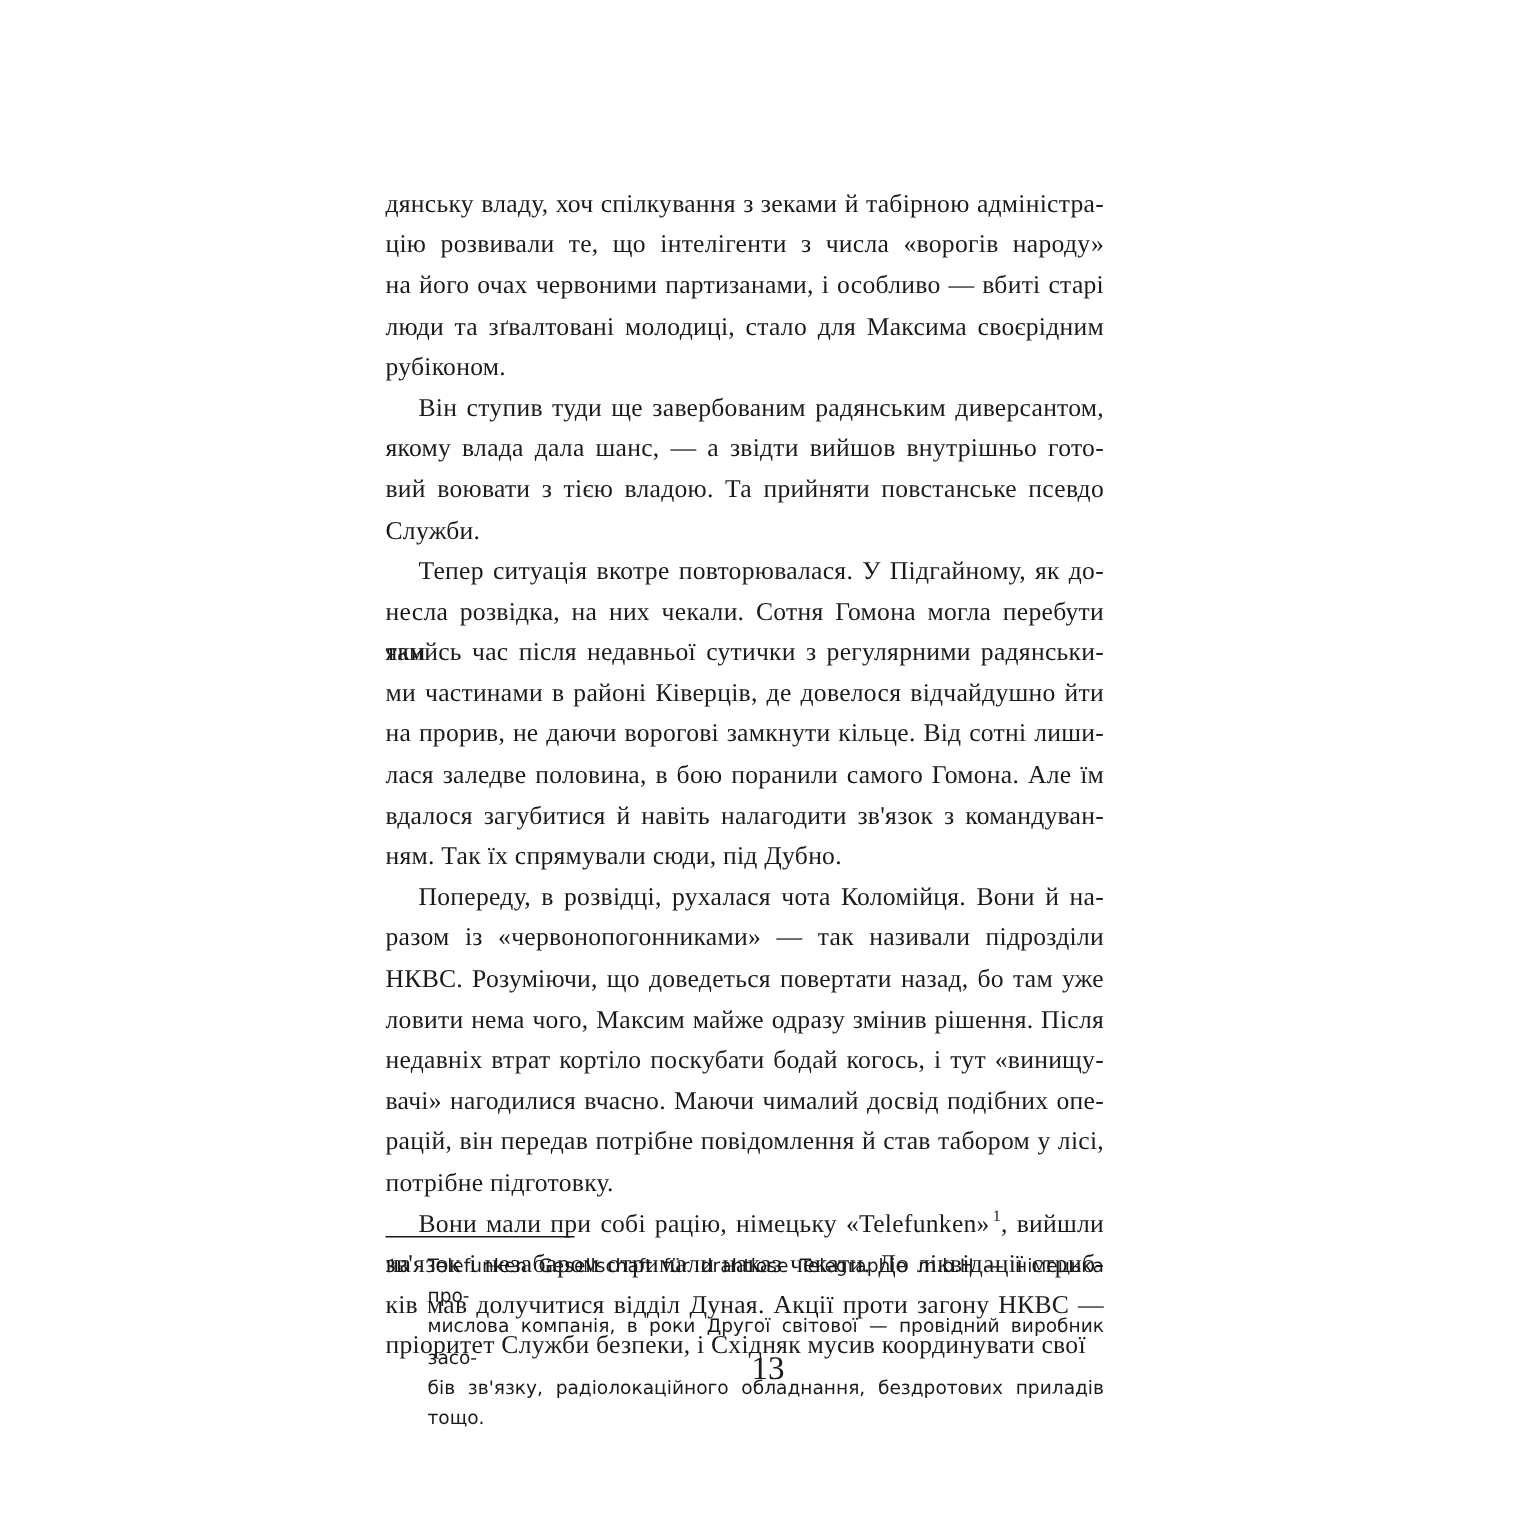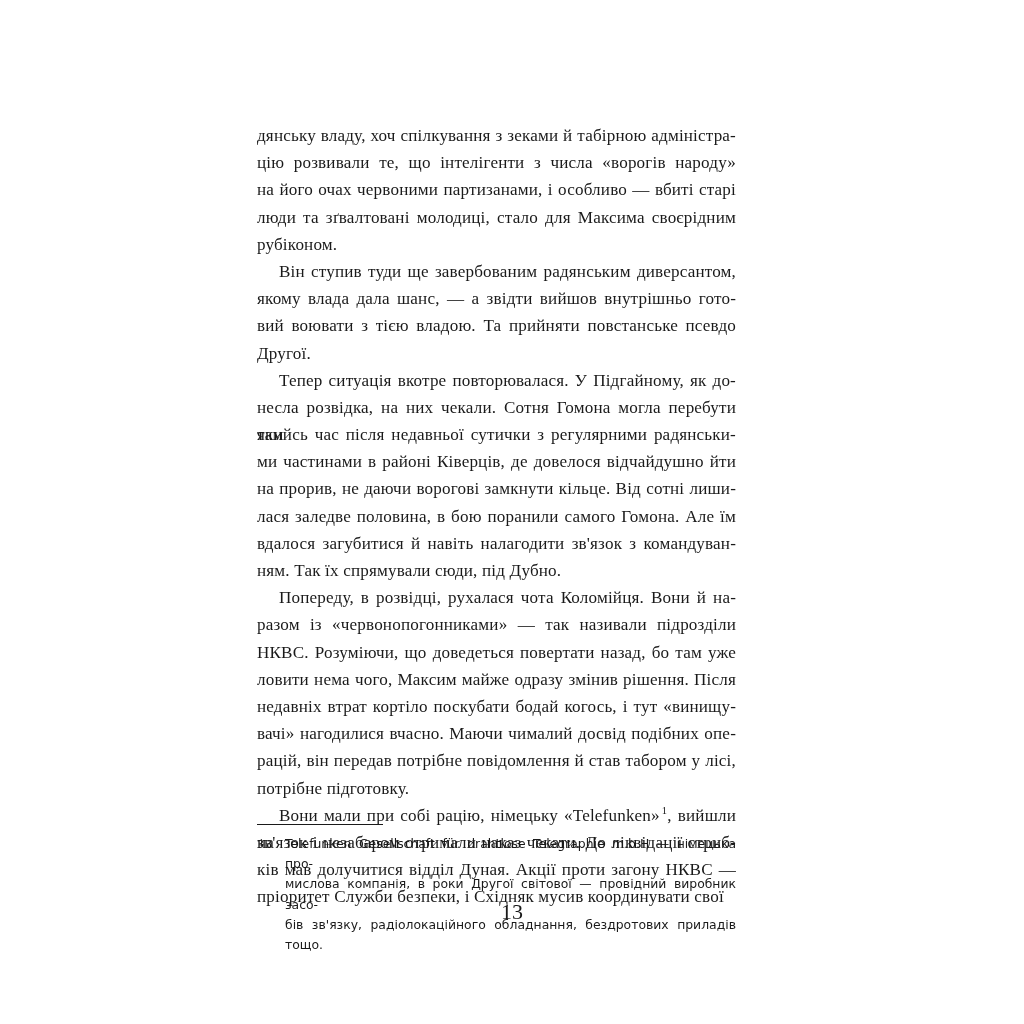--- a/index.html
+++ b/index.html
@@ -130,21 +130,21 @@
       <span class="line">цію розвивали те, що інтелігенти з числа «ворогів народу»</span>
       <span class="line">на його очах червоними партизанами, і особливо — вбиті старі</span>
       <span class="line">люди та зґвалтовані молодиці, стало для Максима своєрідним</span>
       <span class="line last">рубіконом.</span>
     </p>
 
     <p class="para">
       <span class="line indent">Він ступив туди ще завербованим радянським диверсантом,</span>
       <span class="line">якому влада дала шанс, — а звідти вийшов внутрішньо гото-</span>
       <span class="line">вий воювати з тією владою. Та прийняти повстанське псевдо</span>
-      <span class="line last">Другої.</span>
+      <span class="line last">Служби.</span>
     </p>
 
     <p class="para">
       <span class="line indent">Тепер ситуація вкотре повторювалася. У Підгайному, як до-</span>
       <span class="line">несла розвідка, на них чекали. Сотня Гомона могла перебути там</span>
       <span class="line">якийсь час після недавньої сутички з регулярними радянськи-</span>
       <span class="line">ми частинами в районі Ківерців, де довелося відчайдушно йти</span>
       <span class="line">на прорив, не даючи ворогові замкнути кільце. Від сотні лиши-</span>
       <span class="line">лася заледве половина, в бою поранили самого Гомона. Але їм</span>
       <span class="line">вдалося загубитися й навіть налагодити зв'язок з командуван-</span>

